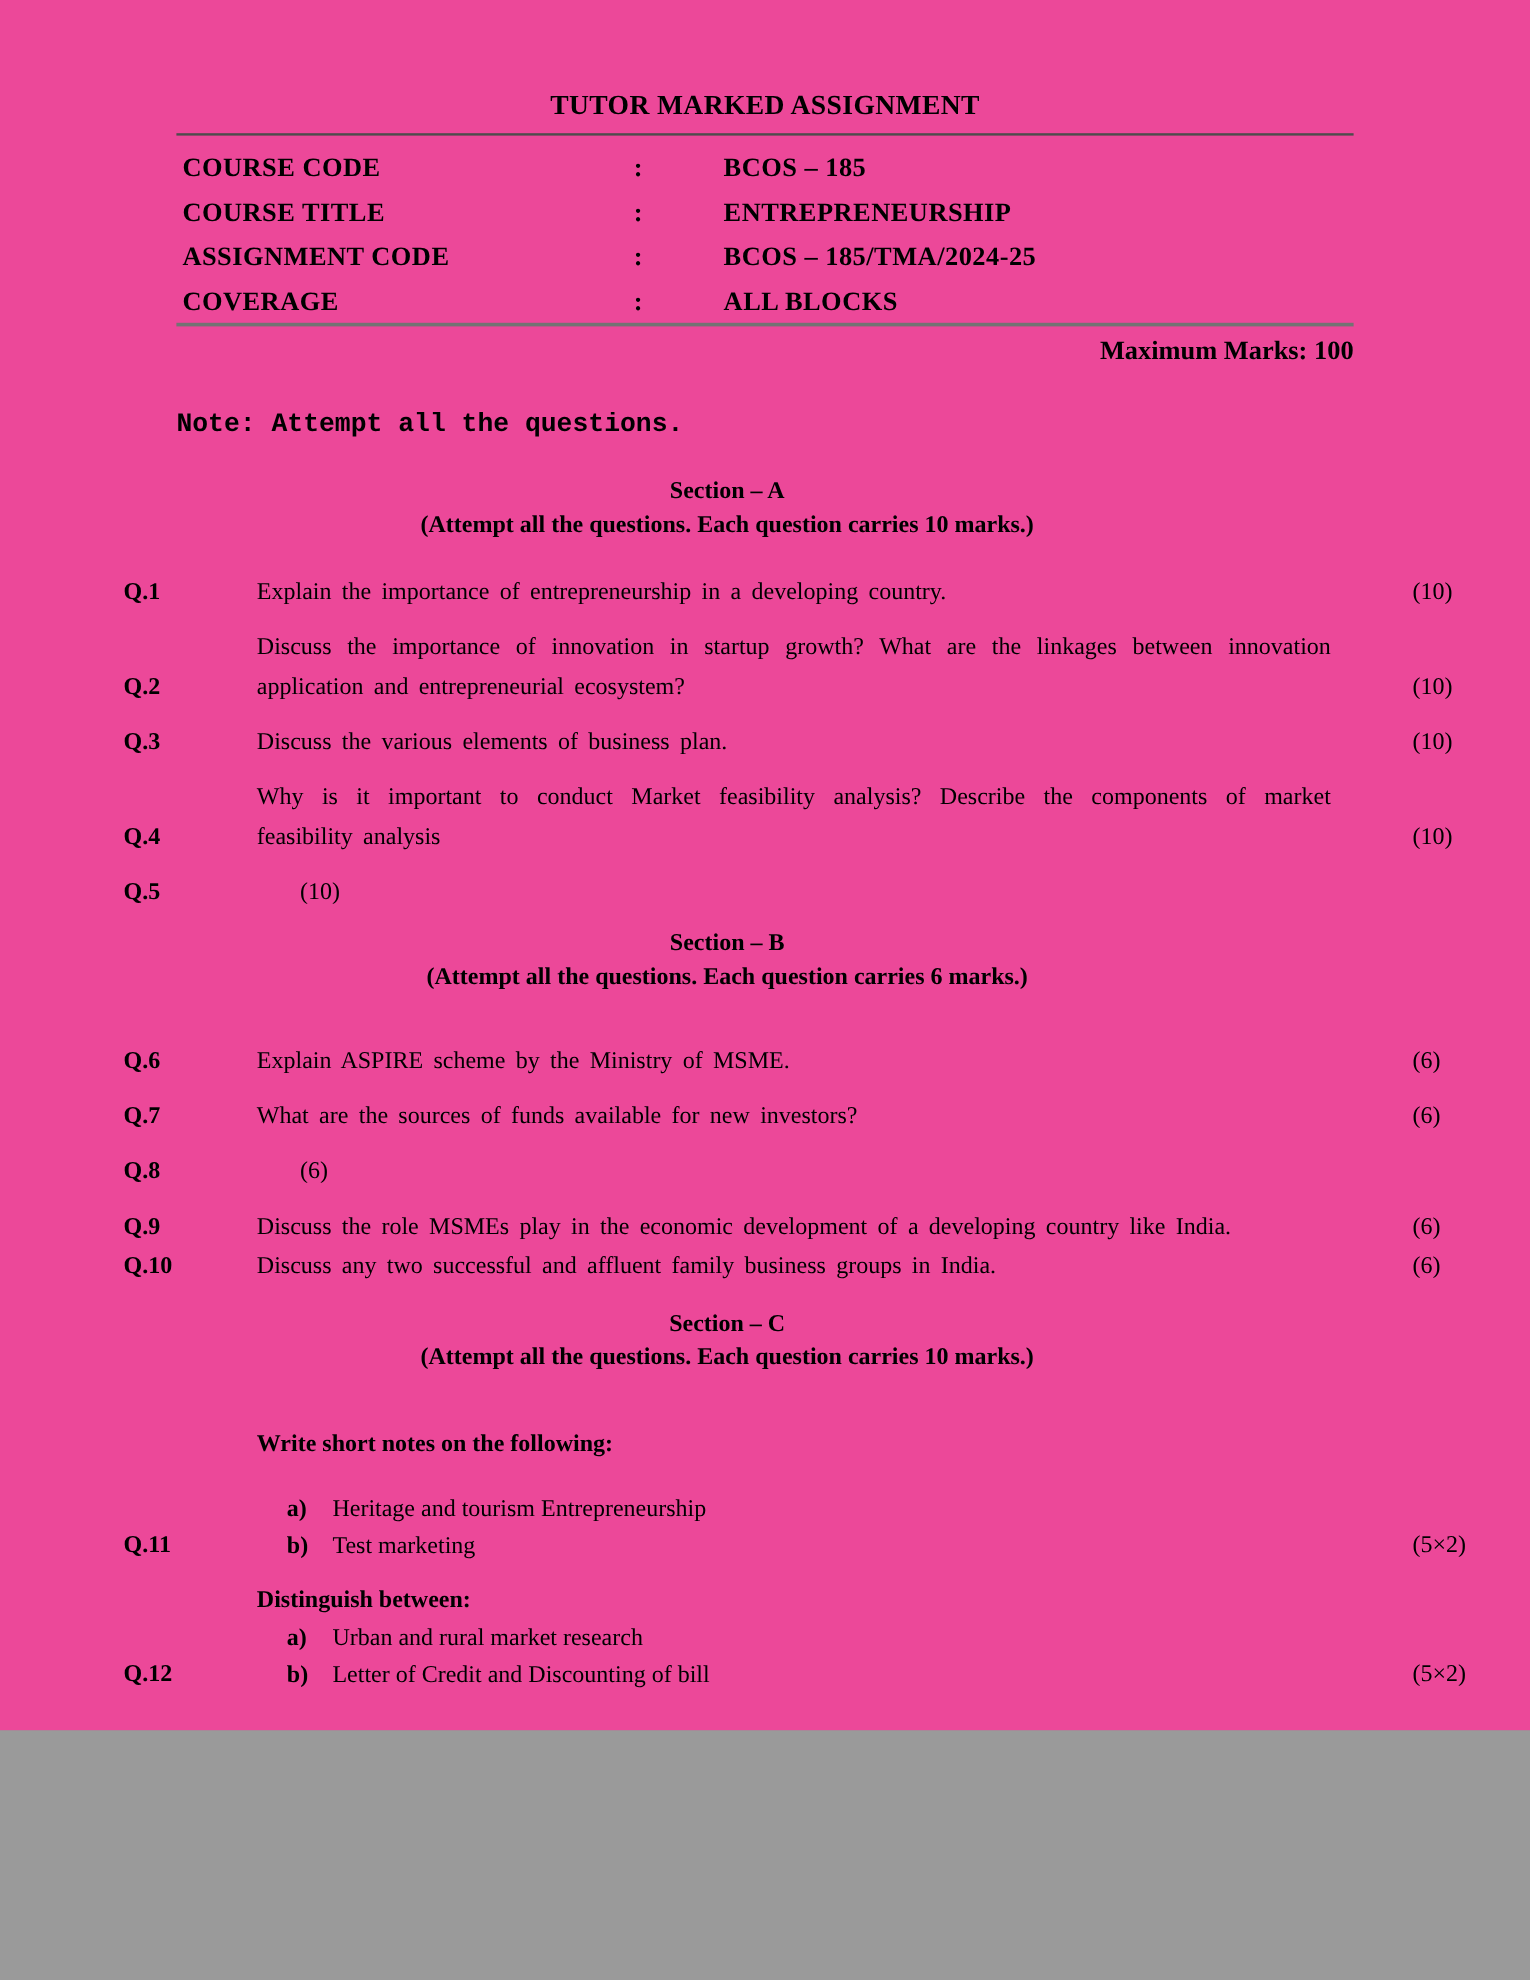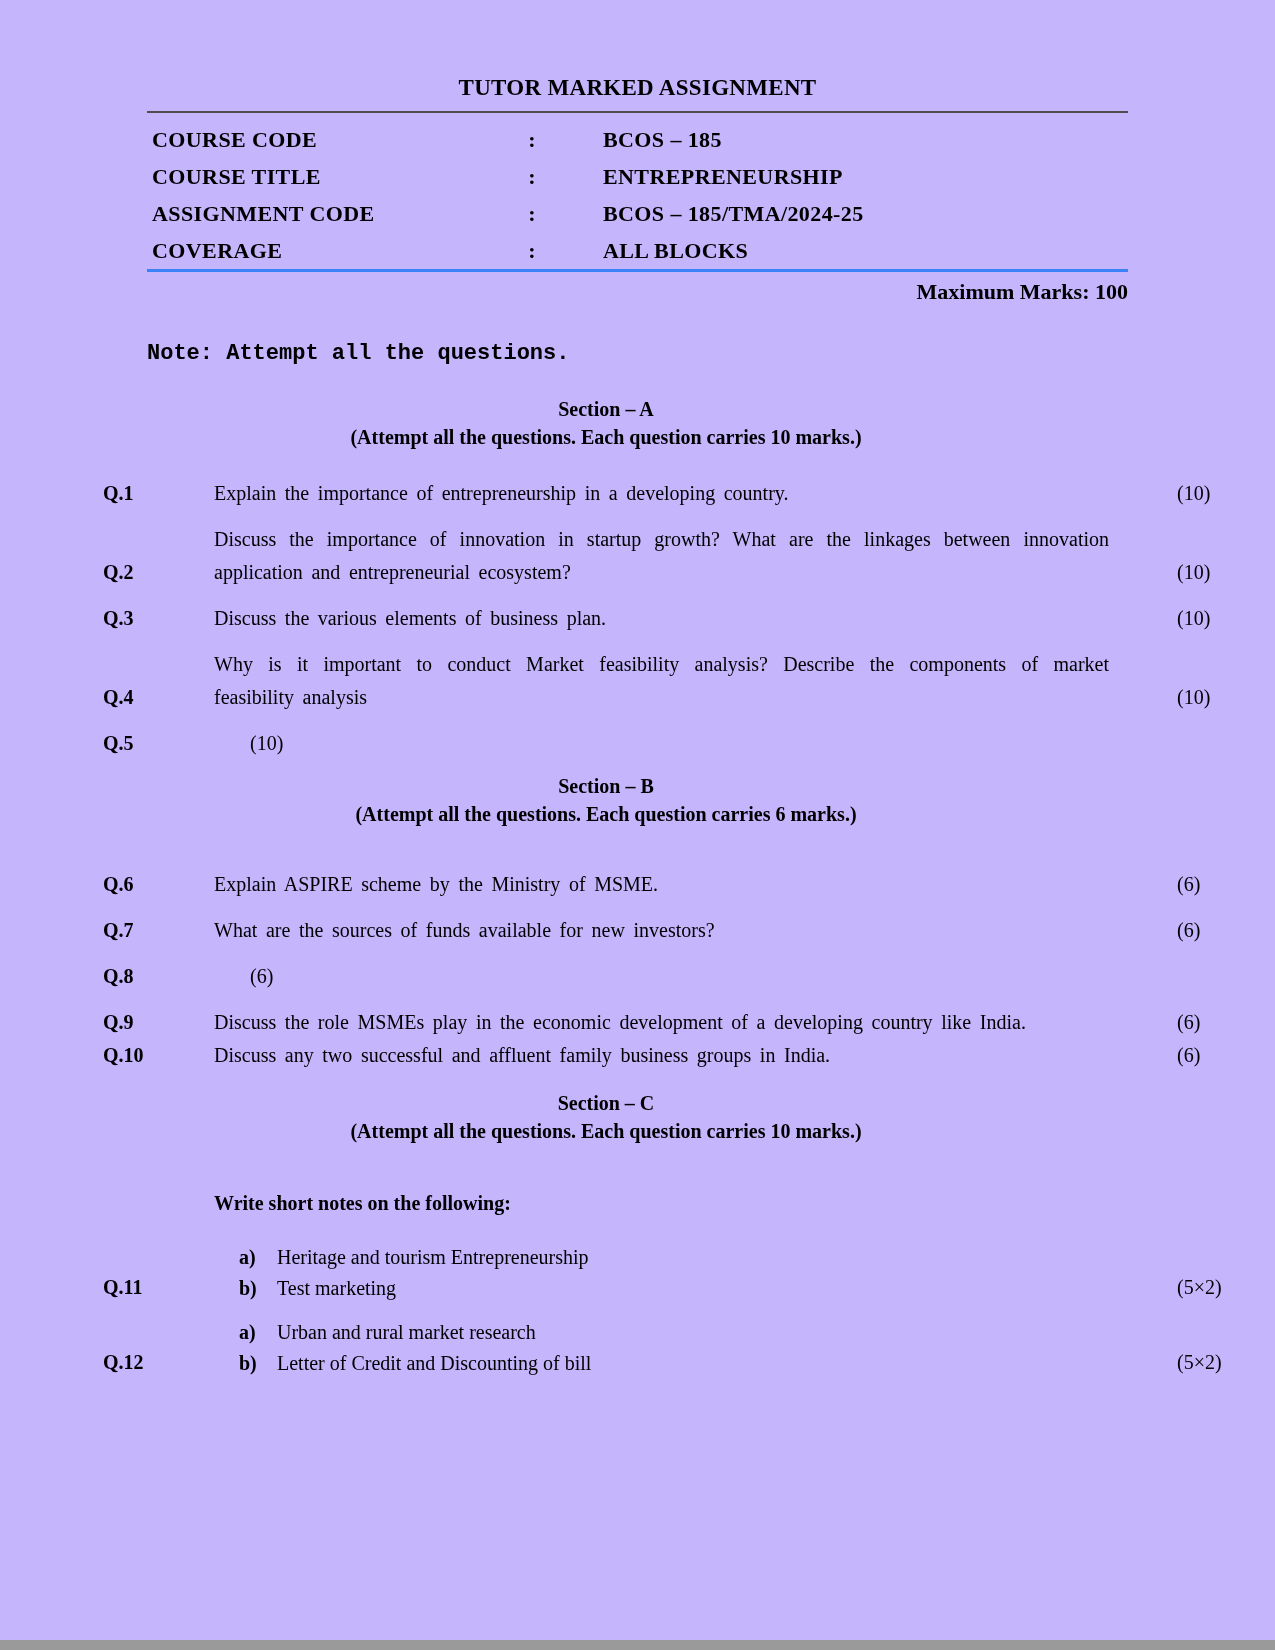--- a/index.html
+++ b/index.html
@@ -1,27 +1,27 @@
 <!DOCTYPE html>
 <html><head>
 <meta charset="utf-8">
 <style>
   html,body { margin:0; padding:0; background:#9a9a9a; }
   .page {
-    width:1275px; height:1640px; margin:0 auto; background:#c4b5fd;
+    width:1275px; height:1442px; margin:0 auto; background:#ec4899;
     font-family:"Liberation Serif","DejaVu Serif",serif; color:#000;
     overflow:hidden; position:relative;
   }
   .title {
     margin:73px 0 0; text-align:center;
     font-size:23px; line-height:30px; font-weight:bold; letter-spacing:.3px;
   }
   .course-table {
     margin:8px 0 0 147px; width:981px; box-sizing:border-box;
-    border-top:2px solid #4d4d4d; border-bottom:3px solid #3b82f6;
+    border-top:2px solid #4d4d4d; border-bottom:3px solid #737373;
     padding:8px 0 0 5px;
   }
   .trow { display:flex; height:37px; align-items:center; font-size:22px; font-weight:bold; letter-spacing:.4px; }
   .tlabel { width:340px; }
   .tcolon { width:80px; text-align:center; }
   .tvalue { margin-left:31px; }
   .max-marks {
     width:981px; margin:6px 0 0 147px; text-align:right;
     font-size:22px; font-weight:bold; line-height:28px;
   }
@@ -188,20 +188,21 @@
     <span class="silabel">b)</span>
     <span class="sitext">Test marketing</span>
   </div>
               </div>
     </div>
     <span class="qmarks">(5×2)</span>
   </div>
           <div class="question">
     <span class="qnum">Q.12</span>
     <div class="qbody">
+      <p class="qtext bold">Distinguish between:</p>
       <div class="subitems">
                 <div class="subitem">
     <span class="silabel">a)</span>
     <span class="sitext">Urban and rural market research</span>
   </div>
                 <div class="subitem">
     <span class="silabel">b)</span>
     <span class="sitext">Letter of Credit and Discounting of bill</span>
   </div>
               </div>

